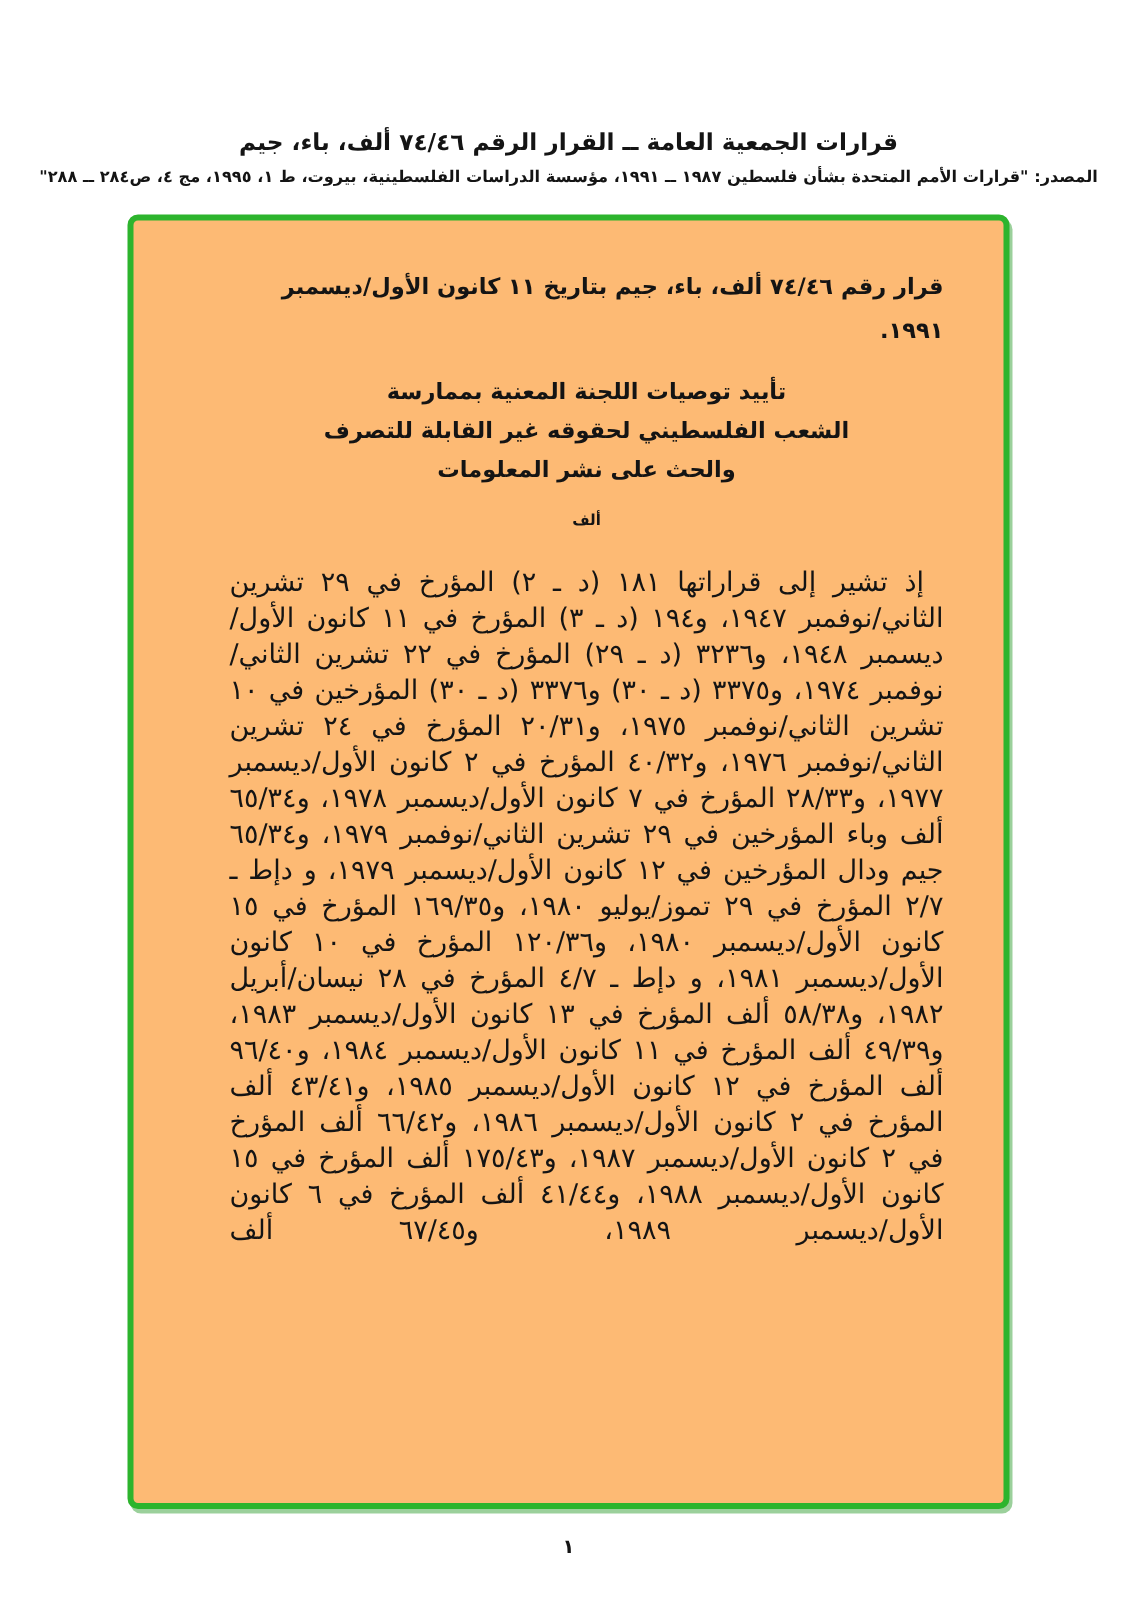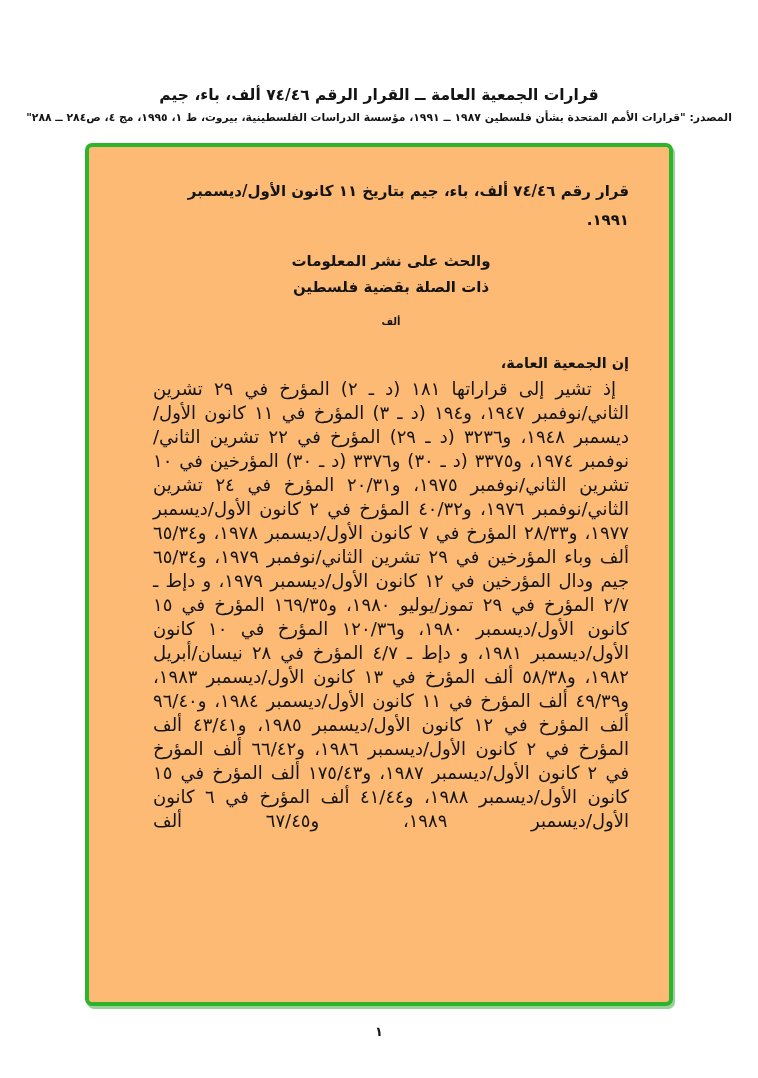--- a/index.html
+++ b/index.html
@@ -102,26 +102,26 @@
   <div class="doc-title">قرارات الجمعية العامة ــ القرار الرقم ٧٤/٤٦ ألف، باء، جيم</div>
   <div class="doc-source">المصدر: "قرارات الأمم المتحدة بشأن فلسطين ١٩٨٧ ــ ١٩٩١، مؤسسة الدراسات الفلسطينية، بيروت، ط ١، ١٩٩٥، مج ٤، ص٢٨٤ ــ ٢٨٨"</div>
 </div>
 
 <div class="green-box">
   <div class="box-content">
 
     <p class="intro-para">قرار رقم ٧٤/٤٦ ألف، باء، جيم بتاريخ ١١ كانون الأول/ديسمبر ١٩٩١.</p>
 
     <div class="res-title">
+      <div>تأييد توصيات اللجنة المعنية بممارسة</div>
+      <div>الشعب الفلسطيني لحقوقه غير القابلة للتصرف</div>
       <div>والحث على نشر المعلومات</div>
-      <div>ذات الصلة بقضية فلسطين</div>
     </div>
 
     <div class="section-letter">ألف</div>
 
-    <p class="preamble">إن الجمعية العامة،</p>
 
     <p class="recital"><span>إذ تشير</span><span> إلى قراراتها ١٨١ (د ـ ٢) المؤرخ في ٢٩ تشرين الثاني/نوفمبر ١٩٤٧، و١٩٤ (د ـ ٣) المؤرخ في ١١ كانون الأول/ديسمبر ١٩٤٨، و٣٢٣٦ (د ـ ٢٩) المؤرخ في ٢٢ تشرين الثاني/نوفمبر ١٩٧٤، و٣٣٧٥ (د ـ ٣٠) و٣٣٧٦ (د ـ ٣٠) المؤرخين في ١٠ تشرين الثاني/نوفمبر ١٩٧٥، و٢٠/٣١ المؤرخ في ٢٤ تشرين الثاني/نوفمبر ١٩٧٦، و٤٠/٣٢ المؤرخ في ٢ كانون الأول/ديسمبر ١٩٧٧، و٢٨/٣٣ المؤرخ في ٧ كانون الأول/ديسمبر ١٩٧٨، و٦٥/٣٤ ألف وباء المؤرخين في ٢٩ تشرين الثاني/نوفمبر ١٩٧٩، و٦٥/٣٤ جيم ودال المؤرخين في ١٢ كانون الأول/ديسمبر ١٩٧٩، و دإط ـ ٢/٧ المؤرخ في ٢٩ تموز/يوليو ١٩٨٠، و١٦٩/٣٥ المؤرخ في ١٥ كانون الأول/ديسمبر ١٩٨٠، و١٢٠/٣٦ المؤرخ في ١٠ كانون الأول/ديسمبر ١٩٨١، و دإط ـ ٤/٧ المؤرخ في ٢٨ نيسان/أبريل ١٩٨٢، و٥٨/٣٨ ألف المؤرخ في ١٣ كانون الأول/ديسمبر ١٩٨٣، و٤٩/٣٩ ألف المؤرخ في ١١ كانون الأول/ديسمبر ١٩٨٤، و٩٦/٤٠ ألف المؤرخ في ١٢ كانون الأول/ديسمبر ١٩٨٥، و٤٣/٤١ ألف المؤرخ في ٢ كانون الأول/ديسمبر ١٩٨٦، و٦٦/٤٢ ألف المؤرخ في ٢ كانون الأول/ديسمبر ١٩٨٧، و١٧٥/٤٣ ألف المؤرخ في ١٥ كانون الأول/ديسمبر ١٩٨٨، و٤١/٤٤ ألف المؤرخ في ٦ كانون الأول/ديسمبر ١٩٨٩، و٦٧/٤٥ ألف</span></p>
 
   </div>
 </div>
 
 <div class="page-number">١</div>
 
 </body></html>

